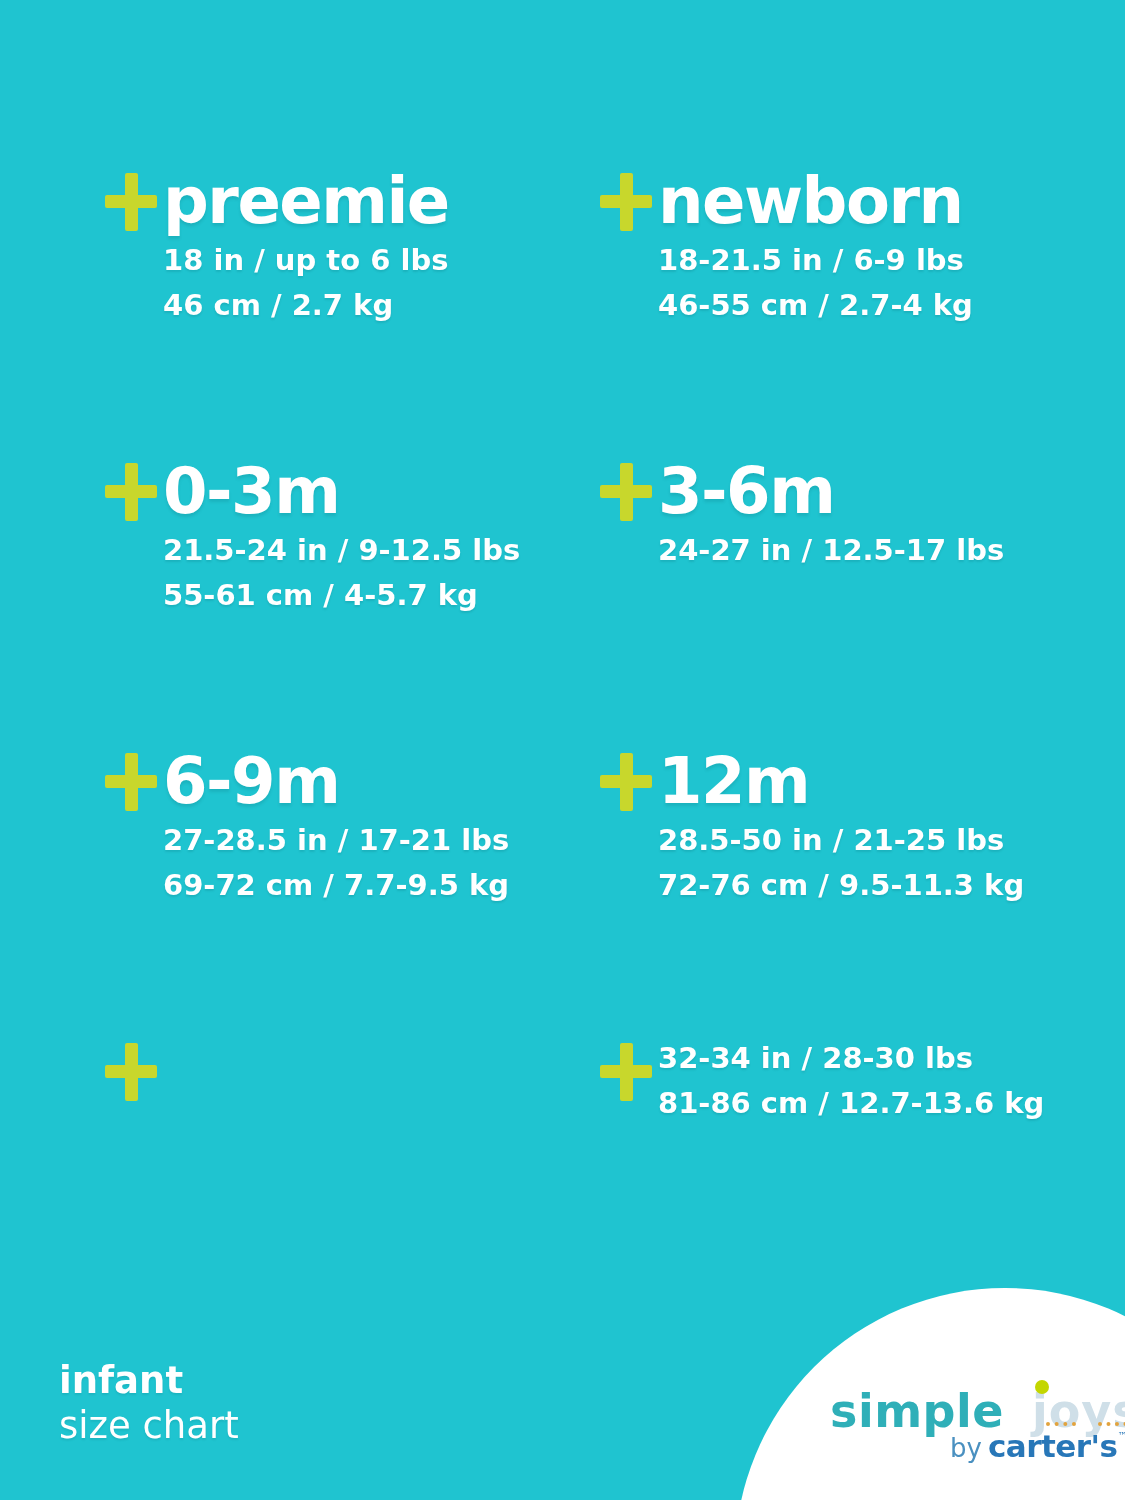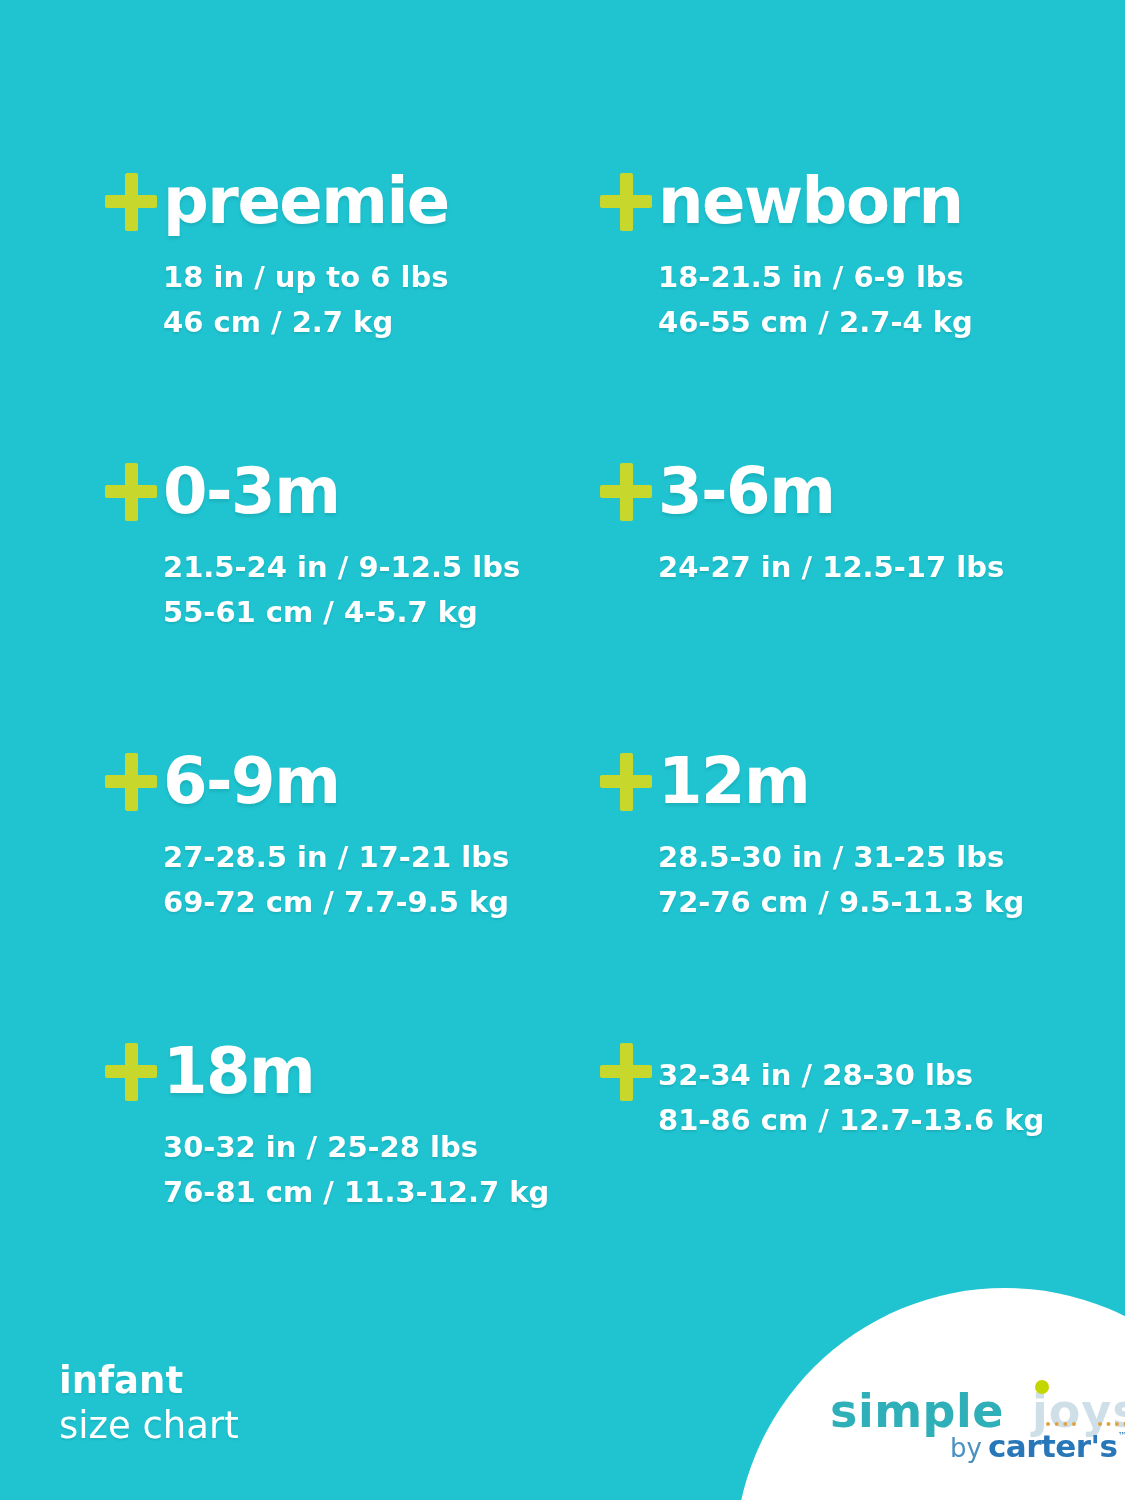--- a/index.html
+++ b/index.html
@@ -64,21 +64,21 @@
     letter-spacing: -1.5px;
     line-height: 72px;
     text-shadow: 0 3px 3px rgba(0, 80, 90, 0.15);
   }
   .size-line {
     font-size: 29px;
     font-weight: bold;
     line-height: 45px;
     text-shadow: 0 2px 2px rgba(0, 80, 90, 0.15);
   }
-  .size-line.first { margin-top: 18px; }
+  .size-line.first { margin-top: 1px; }
 
   .footer-title {
     position: absolute;
     left: 59px;
     top: 1358px;
     color: var(--text);
     font-size: 37px;
     line-height: 45px;
     text-shadow: 0 2px 2px rgba(0, 80, 90, 0.12);
   }
@@ -201,32 +201,27 @@
         <div class="size-label">6-9m</div>
         <div class="size-line first">27-28.5 in / 17-21 lbs</div>
         <div class="size-line">69-72 cm / 7.7-9.5 kg</div>
       </div>
     </div>
 
     <div class="size-block">
       <span class="plus"></span>
       <div class="size-text">
         <div class="size-label">12m</div>
-        <div class="size-line first">28.5-30 in / 31-25 lbs</div>
+        <div class="size-line first">28.5-50 in / 21-25 lbs</div>
         <div class="size-line">72-76 cm / 9.5-11.3 kg</div>
       </div>
     </div>
 
     <div class="size-block">
       <span class="plus"></span>
-      <div class="size-text">
-        <div class="size-label">18m</div>
-        <div class="size-line first">30-32 in / 25-28 lbs</div>
-        <div class="size-line">76-81 cm / 11.3-12.7 kg</div>
-      </div>
     </div>
 
     <div class="size-block">
       <span class="plus"></span>
       <div class="size-text">
         <div class="size-line first">32-34 in / 28-30 lbs</div>
         <div class="size-line">81-86 cm / 12.7-13.6 kg</div>
       </div>
     </div>
 

